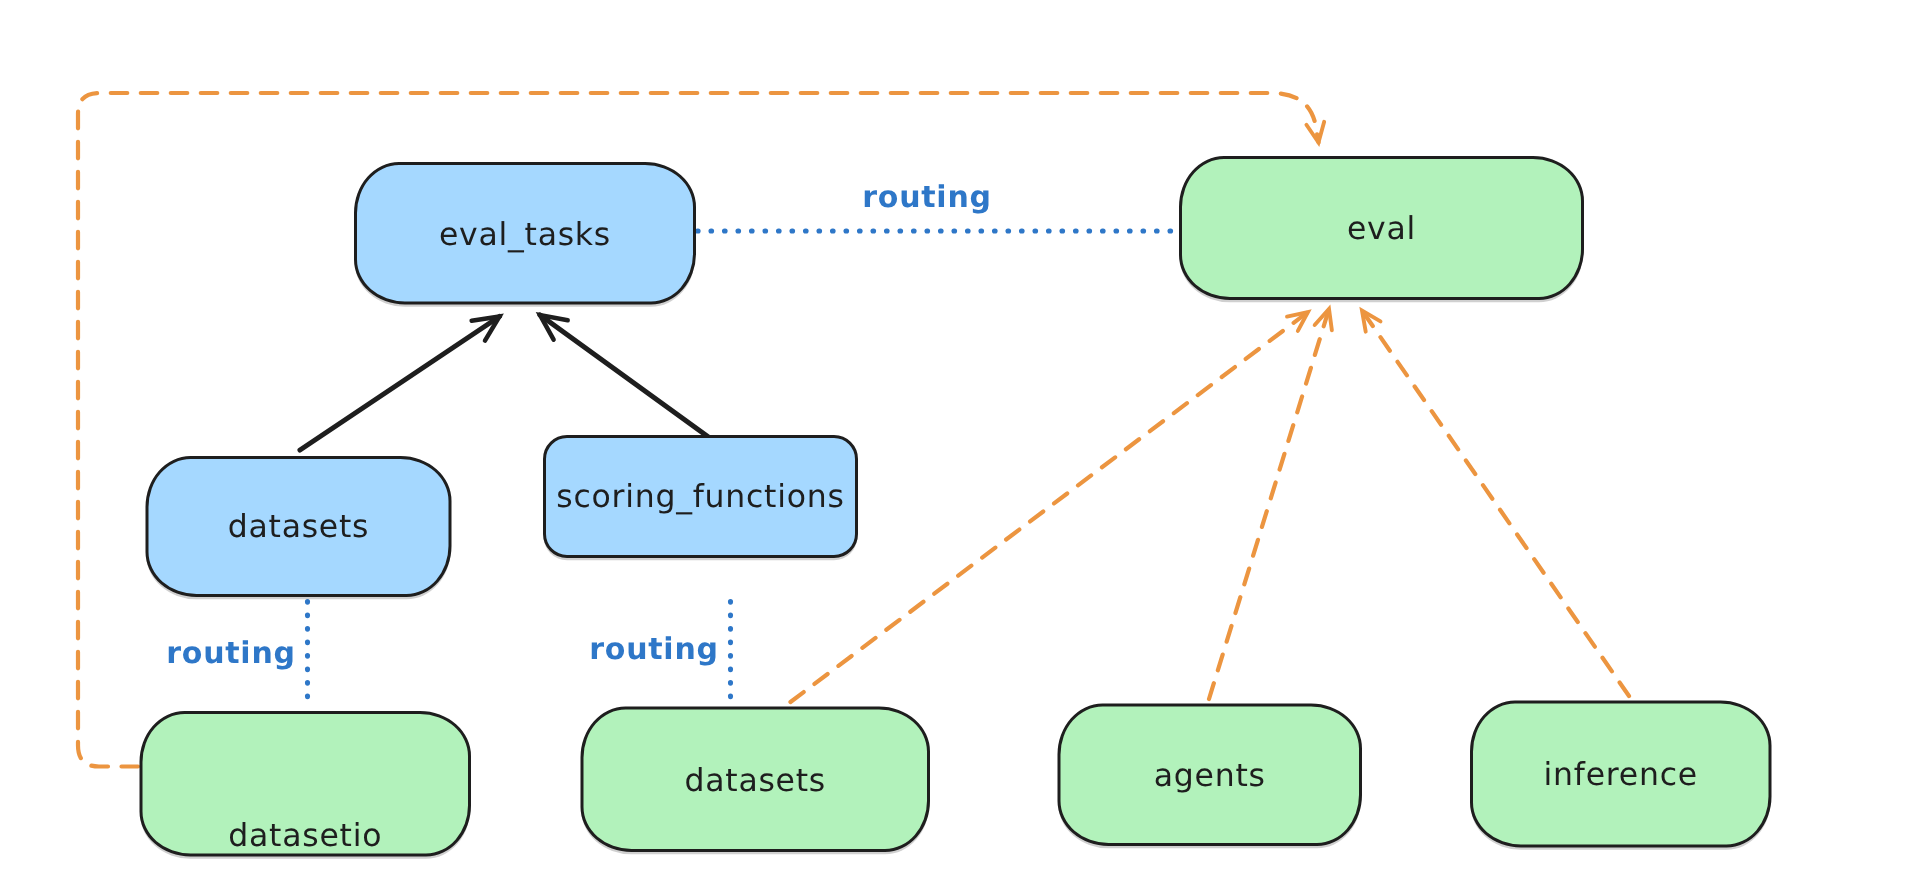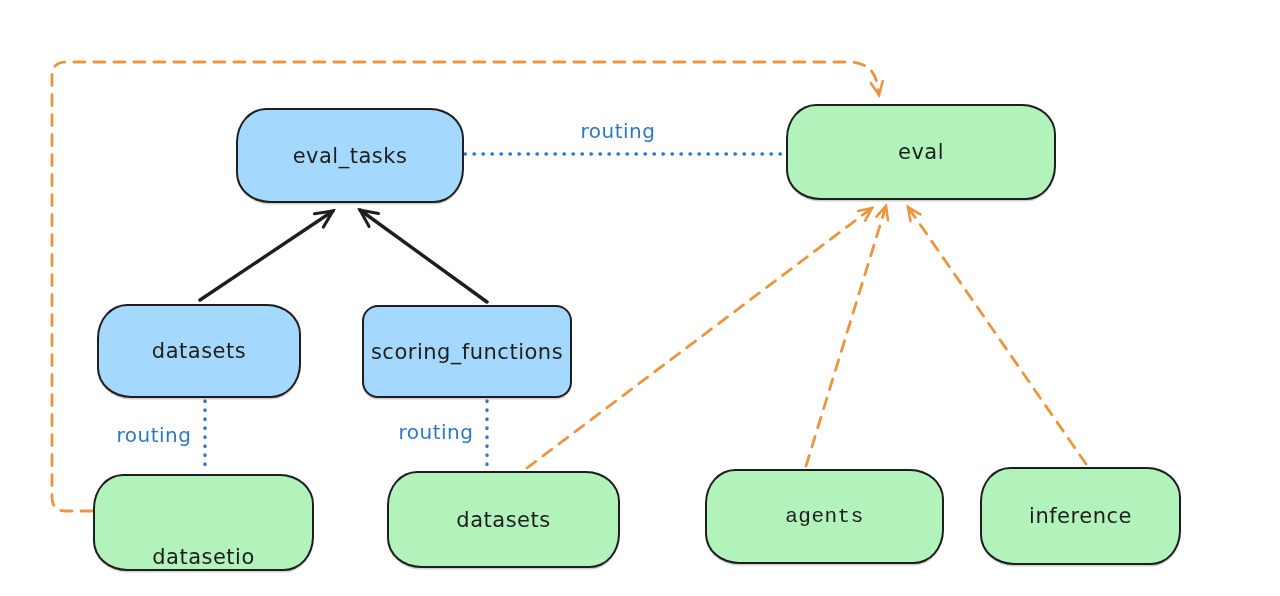--- a/index.html
+++ b/index.html
@@ -39,21 +39,21 @@
     color: var(--stroke_dark);
     letter-spacing: 0.5px;
     box-shadow: 0 2px 0 -0.5px rgba(120,120,120,0.35);
   }
   .node[data-fill="blue"]  { background: var(--node_blue); }
   .node[data-fill="green"] { background: var(--node_green); }
   .edge-label {
     position: absolute;
     transform: translate(-50%, -50%);
     font-size: 20px;
-    font-weight: 400;
+    font-weight: 700;
     color: var(--edge_blue);
     letter-spacing: 0.5px;
     white-space: nowrap;
   }
   path.black-solid {
     fill: none;
     stroke: var(--stroke_dark);
     stroke-width: 3.4;
     stroke-linecap: round;
   }
@@ -102,30 +102,30 @@
 
   <div class="node" data-fill="blue" style="left: 236px; top: 108px; width: 228px; height: 95px;">
     <span>eval_tasks</span>
   </div>
   <div class="node" data-fill="green" style="left: 786px; top: 104px; width: 270px; height: 96px;">
     <span>eval</span>
   </div>
   <div class="node" data-fill="blue" style="left: 97px; top: 304px; width: 204px; height: 94px;">
     <span>datasets</span>
   </div>
-  <div class="node" data-fill="blue" style="left: 362px; top: 305px; width: 210px; height: 93px; border-radius: 16px;">
+  <div class="node" data-fill="blue" style="left: 362px; top: 290px; width: 210px; height: 82px; border-radius: 16px;">
     <span>scoring_functions</span>
   </div>
   <div class="node" data-fill="green" style="left: 93px; top: 474px; width: 221px; height: 97px; align-items: flex-end;">
     <span>datasetio</span>
   </div>
   <div class="node" data-fill="green" style="left: 387px; top: 471px; width: 233px; height: 97px;">
     <span>datasets</span>
   </div>
-  <div class="node" data-fill="green" style="left: 705px; top: 469px; width: 239px; height: 95px; font-family: Liberation Mono, monospace;">
+  <div class="node" data-fill="green" style="left: 705px; top: 469px; width: 203px; height: 95px;">
     <span>agents</span>
   </div>
   <div class="node" data-fill="green" style="left: 980px; top: 467px; width: 201px; height: 98px;">
     <span>inference</span>
   </div>
 
   <div class="edge-label" style="left: 618px; top: 131px;">routing</div>
   <div class="edge-label" style="left: 154px; top: 435px;">routing</div>
   <div class="edge-label" style="left: 436px; top: 432px;">routing</div>
 

